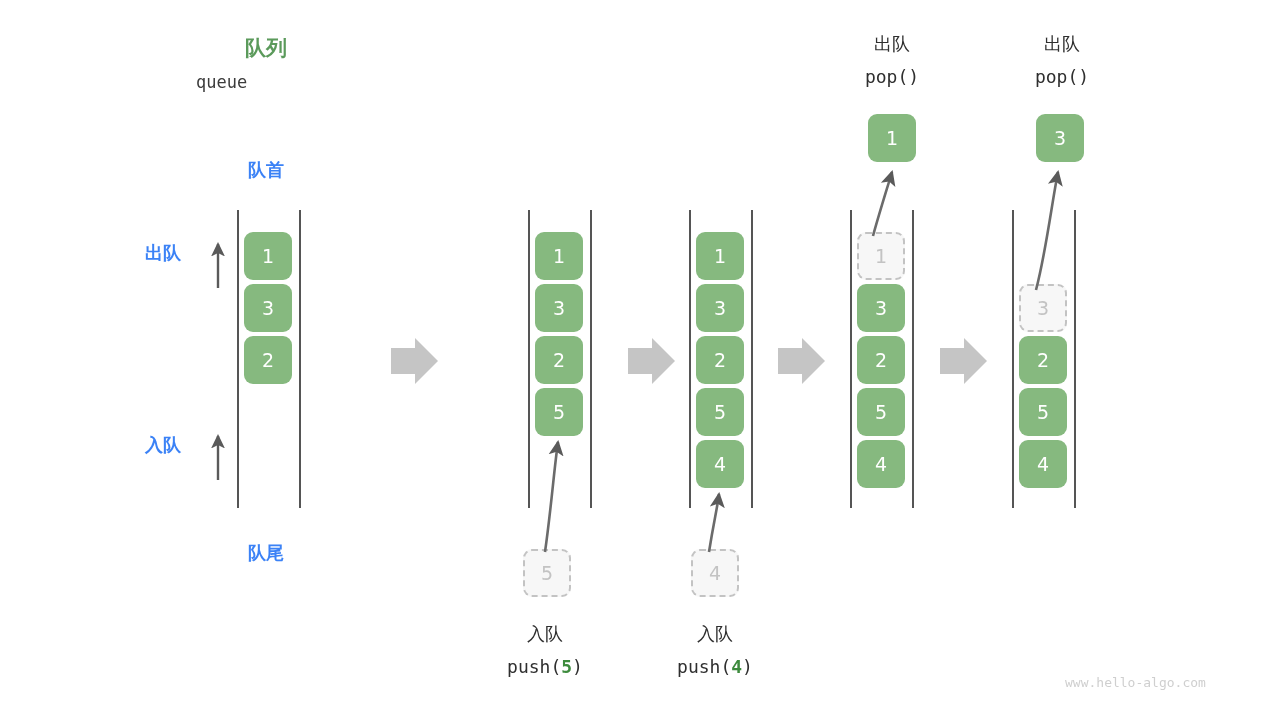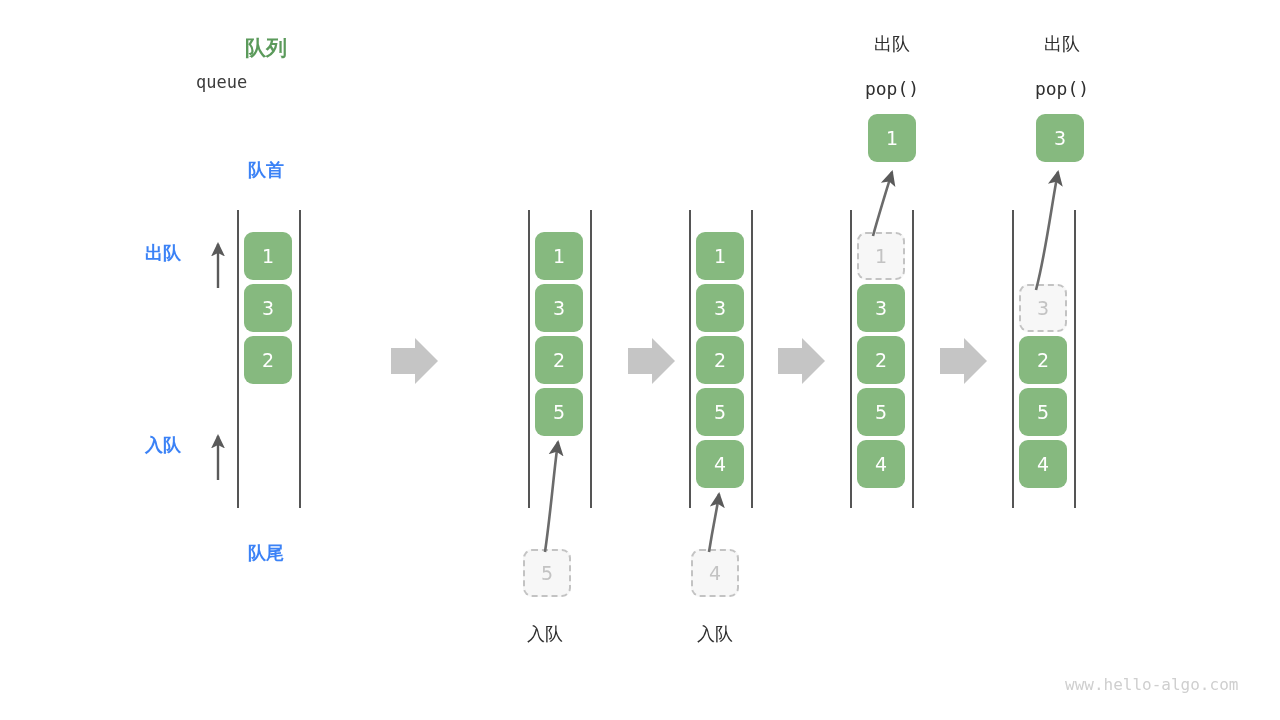--- a/index.html
+++ b/index.html
@@ -26,25 +26,25 @@
     font-family:"Liberation Sans","DejaVu Sans",sans-serif;
     font-weight:bold;font-size:18px;color:#3b82f6;
     text-align:center;white-space:nowrap;
   }
   .op-cn{
     font-family:"Liberation Sans","DejaVu Sans",sans-serif;
     font-size:18px;color:#2f2f2f;text-align:center;white-space:nowrap;
   }
   .op-mono{
     font-family:"DejaVu Sans Mono","Liberation Mono",monospace;
-    font-size:18px;color:#2f2f2f;text-align:center;white-space:nowrap;margin-top:12px;
+    font-size:18px;color:#2f2f2f;text-align:center;white-space:nowrap;
   }
   .watermark{
     font-family:"DejaVu Sans Mono","Liberation Mono",monospace;
-    font-size:16px;color:#cfcfcf;white-space:nowrap;
+    font-size:13px;color:#cfcfcf;white-space:nowrap;
   }
 
   
   .cell{
     width:48px;height:48px;border-radius:9px;
     background:#86b97f;
     color:#ffffff;
     font-family:"DejaVu Sans","Liberation Sans",sans-serif;
     font-size:19px;
     display:flex;align-items:center;justify-content:center;
@@ -81,30 +81,32 @@
   <div class="abs cell" style="left:244px;top:336px;">2</div>
 
   <div class="abs rail" style="left:528px;top:210px;height:298px;"></div>
   <div class="abs rail" style="left:590px;top:210px;height:298px;"></div>
   <div class="abs cell" style="left:535px;top:232px;">1</div>
   <div class="abs cell" style="left:535px;top:284px;">3</div>
   <div class="abs cell" style="left:535px;top:336px;">2</div>
   <div class="abs cell" style="left:535px;top:388px;">5</div>
   <div class="abs cell ghost" style="left:523px;top:549px;">5</div>
   <div class="abs op-cn" style="left:455px;top:622px;width:180px;text-align:center;">入队</div>
+  <div class="abs op-mono" style="left:455px;top:656px;width:180px;text-align:center;"><span>push(</span><span class="hl" style="color:#3d8b3d;font-weight:bold;">5</span><span>)</span></div>
 
   <div class="abs rail" style="left:689px;top:210px;height:298px;"></div>
   <div class="abs rail" style="left:751px;top:210px;height:298px;"></div>
   <div class="abs cell" style="left:696px;top:232px;">1</div>
   <div class="abs cell" style="left:696px;top:284px;">3</div>
   <div class="abs cell" style="left:696px;top:336px;">2</div>
   <div class="abs cell" style="left:696px;top:388px;">5</div>
   <div class="abs cell" style="left:696px;top:440px;">4</div>
   <div class="abs cell ghost" style="left:691px;top:549px;">4</div>
   <div class="abs op-cn" style="left:625px;top:622px;width:180px;text-align:center;">入队</div>
+  <div class="abs op-mono" style="left:625px;top:656px;width:180px;text-align:center;"><span>push(</span><span style="color:#3d8b3d;font-weight:bold;">4</span><span>)</span></div>
 
   <div class="abs op-cn" style="left:802px;top:32px;width:180px;text-align:center;">出队</div>
   <div class="abs op-mono" style="left:802px;top:66px;width:180px;text-align:center;">pop()</div>
   <div class="abs cell" style="left:868px;top:114px;">1</div>
 
   <div class="abs rail" style="left:850px;top:210px;height:298px;"></div>
   <div class="abs rail" style="left:912px;top:210px;height:298px;"></div>
   <div class="abs cell ghost" style="left:857px;top:232px;">1</div>
   <div class="abs cell" style="left:857px;top:284px;">3</div>
   <div class="abs cell" style="left:857px;top:336px;">2</div>

